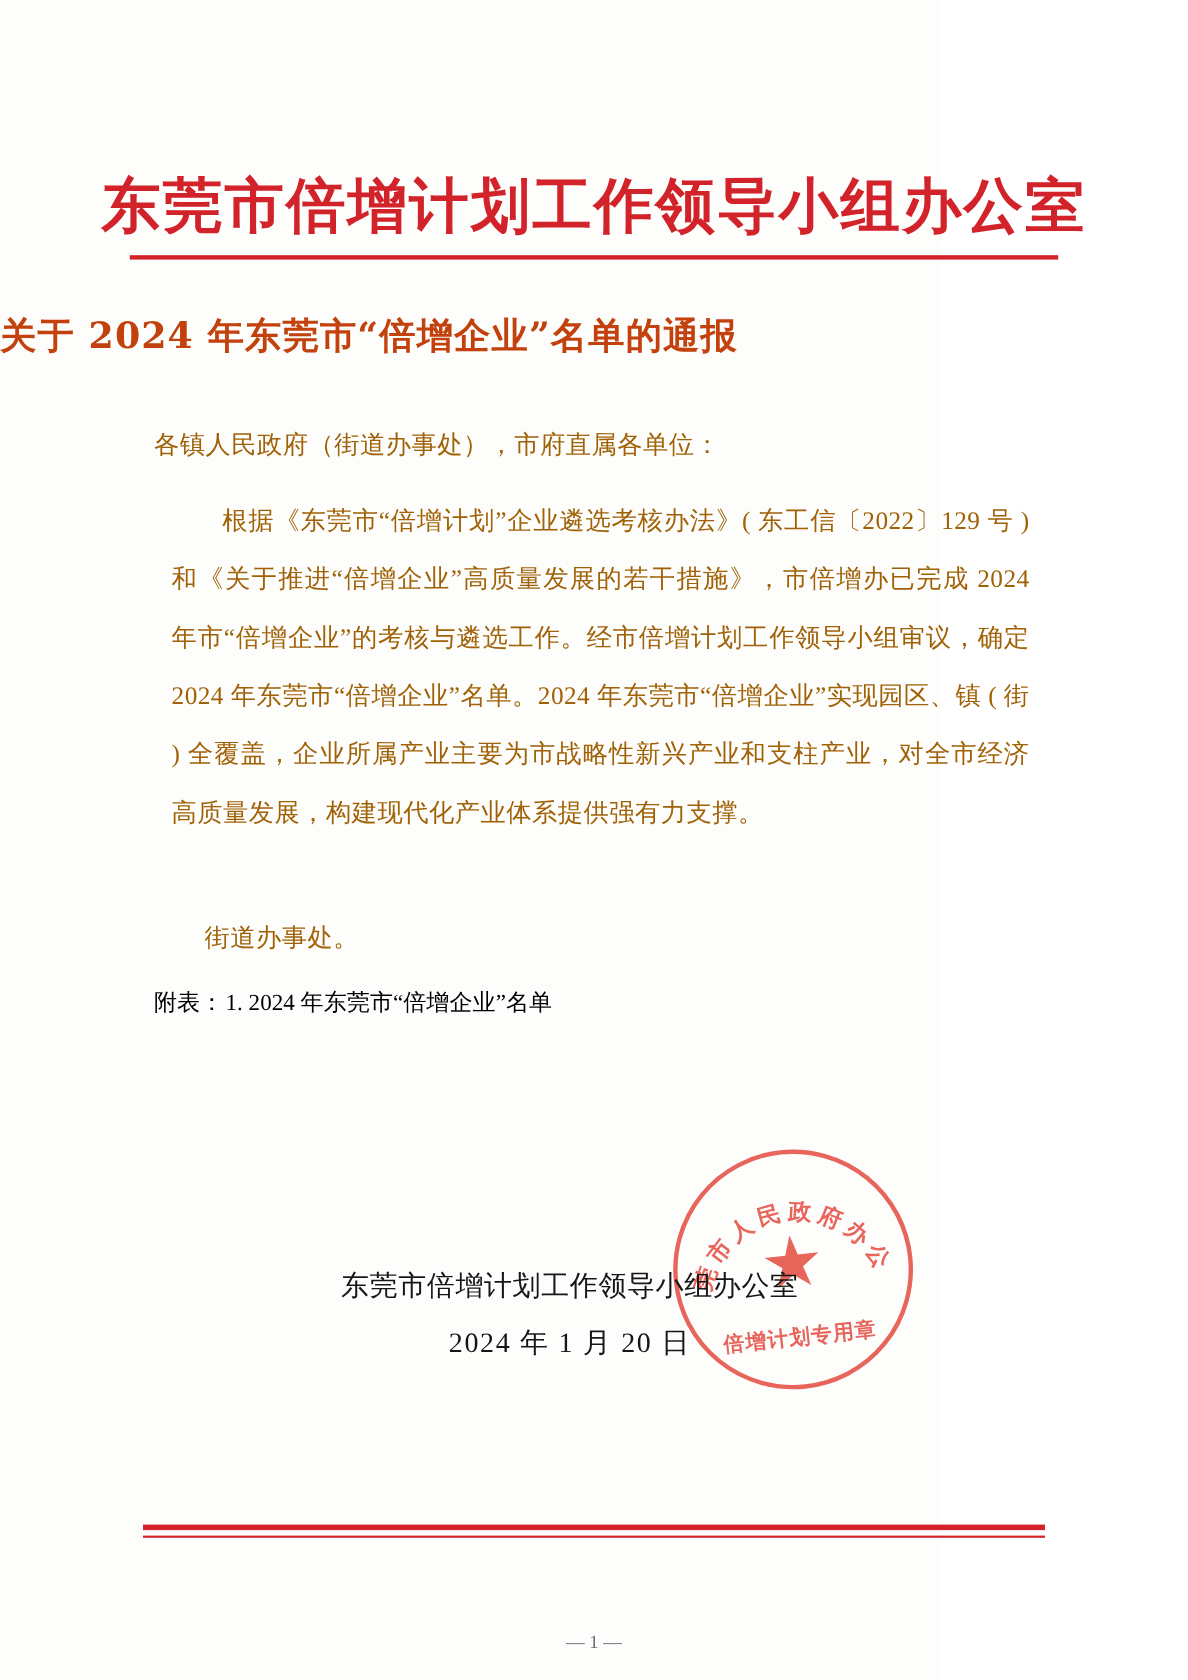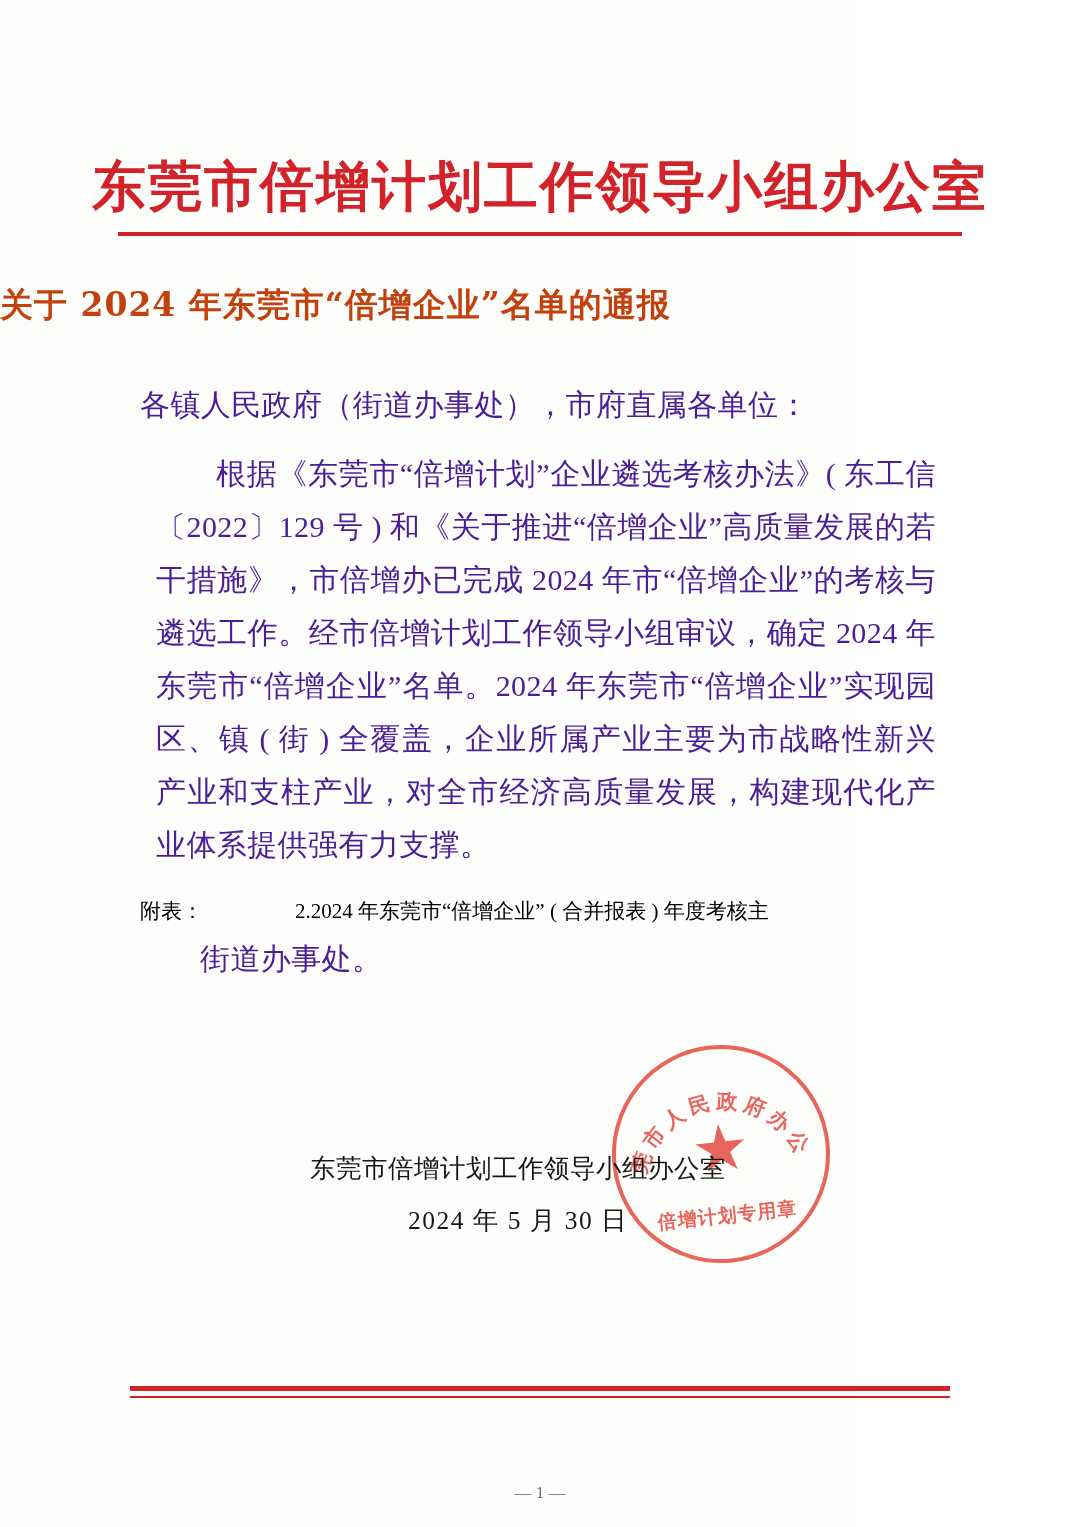--- a/index.html
+++ b/index.html
@@ -56,23 +56,23 @@
     letter-spacing: 1px;
     color: #c2410c;
     white-space: nowrap;
   }
   
   .body-block {
     position: absolute;
     left: 140px;
     top: 378px;
     width: 812px;
-    font-size: 30px;
+    font-size: 23px;
     line-height: 53px;
-    color: #4c1d95;
+    color: #a16207;
     letter-spacing: 0.4px;
   }
   .salutation {
     margin: 0 0 0 0;
     text-align: justify;
   }
   .para {
     margin: 16px;
     text-indent: 2em;
     text-align: justify;
@@ -214,39 +214,39 @@
   <div class="body-block">
     <p class="salutation">各镇人民政府（街道办事处），市府直属各单位：</p>
     <p class="para">根据《东莞市“倍增计划”企业遴选考核办法》( 东工信〔2022〕129 号 ) 和《关于推进“倍增企业”高质量发展的若干措施》，市倍增办已完成 2024 年市“倍增企业”的考核与遴选工作。经市倍增计划工作领导小组审议，确定 2024 年东莞市“倍增企业”名单。2024 年东莞市“倍增企业”实现园区、镇 ( 街 ) 全覆盖，企业所属产业主要为市战略性新兴产业和支柱产业，对全市经济高质量发展，构建现代化产业体系提供强有力支撑。</p>
     <div class="gap"></div>
     <p class="notice-line">街道办事处。</p>
   </div>
 
   <div class="attachments">
     <p class="att-first">
       <span class="att-label">附表：</span>
+      <span>1. 2024 年东莞市“倍增企业”名单</span>
     </p>
-    <p class="att-line">2.2024 年东莞市“倍增企业” ( 合并报表 ) 年度考核主</p>
   </div>
 
   <div class="seal">
     <svg class="seal-arc-text" viewBox="0 0 210 210">
       <defs>
         <path id="arcpath" d="M 28,118 A 80,80 0 0 1 182,118"></path>
       </defs>
       <text>
         <textPath href="#arcpath" startOffset="50%" text-anchor="middle">东莞市人民政府办公室</textPath>
       </text>
     </svg>
     <div class="seal-star">★</div>
     <div class="seal-bottom-text">倍增计划专用章</div>
   </div>
 
   <div class="signature">
     <div>东莞市倍增计划工作领导小组办公室</div>
-    <div class="sig-date">2024 年 5 月 30 日</div>
+    <div class="sig-date">2024 年 1 月 20 日</div>
   </div>
 
   <div class="red-rule-bottom-thick"></div>
   <div class="red-rule-bottom-thin"></div>
 
   <div class="page-number">— 1 —</div>
 </div>
 
 </body></html>

